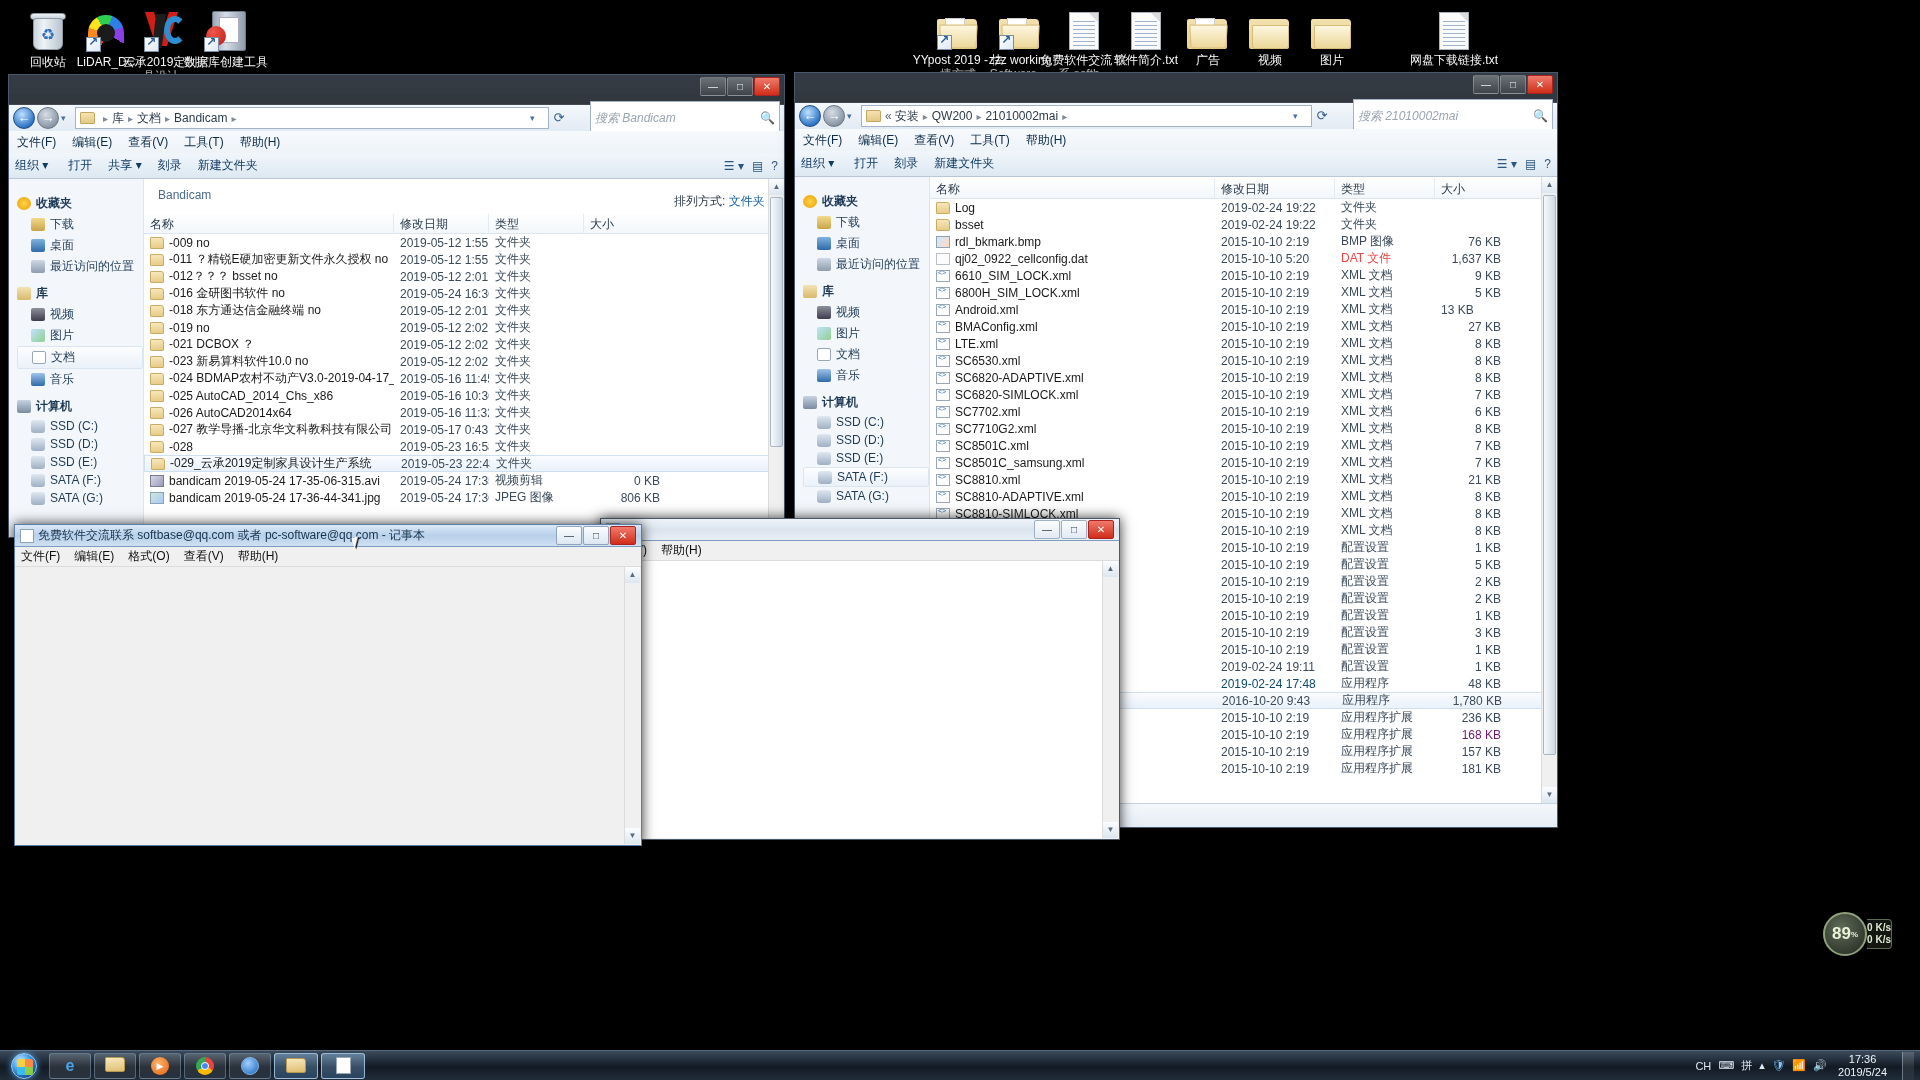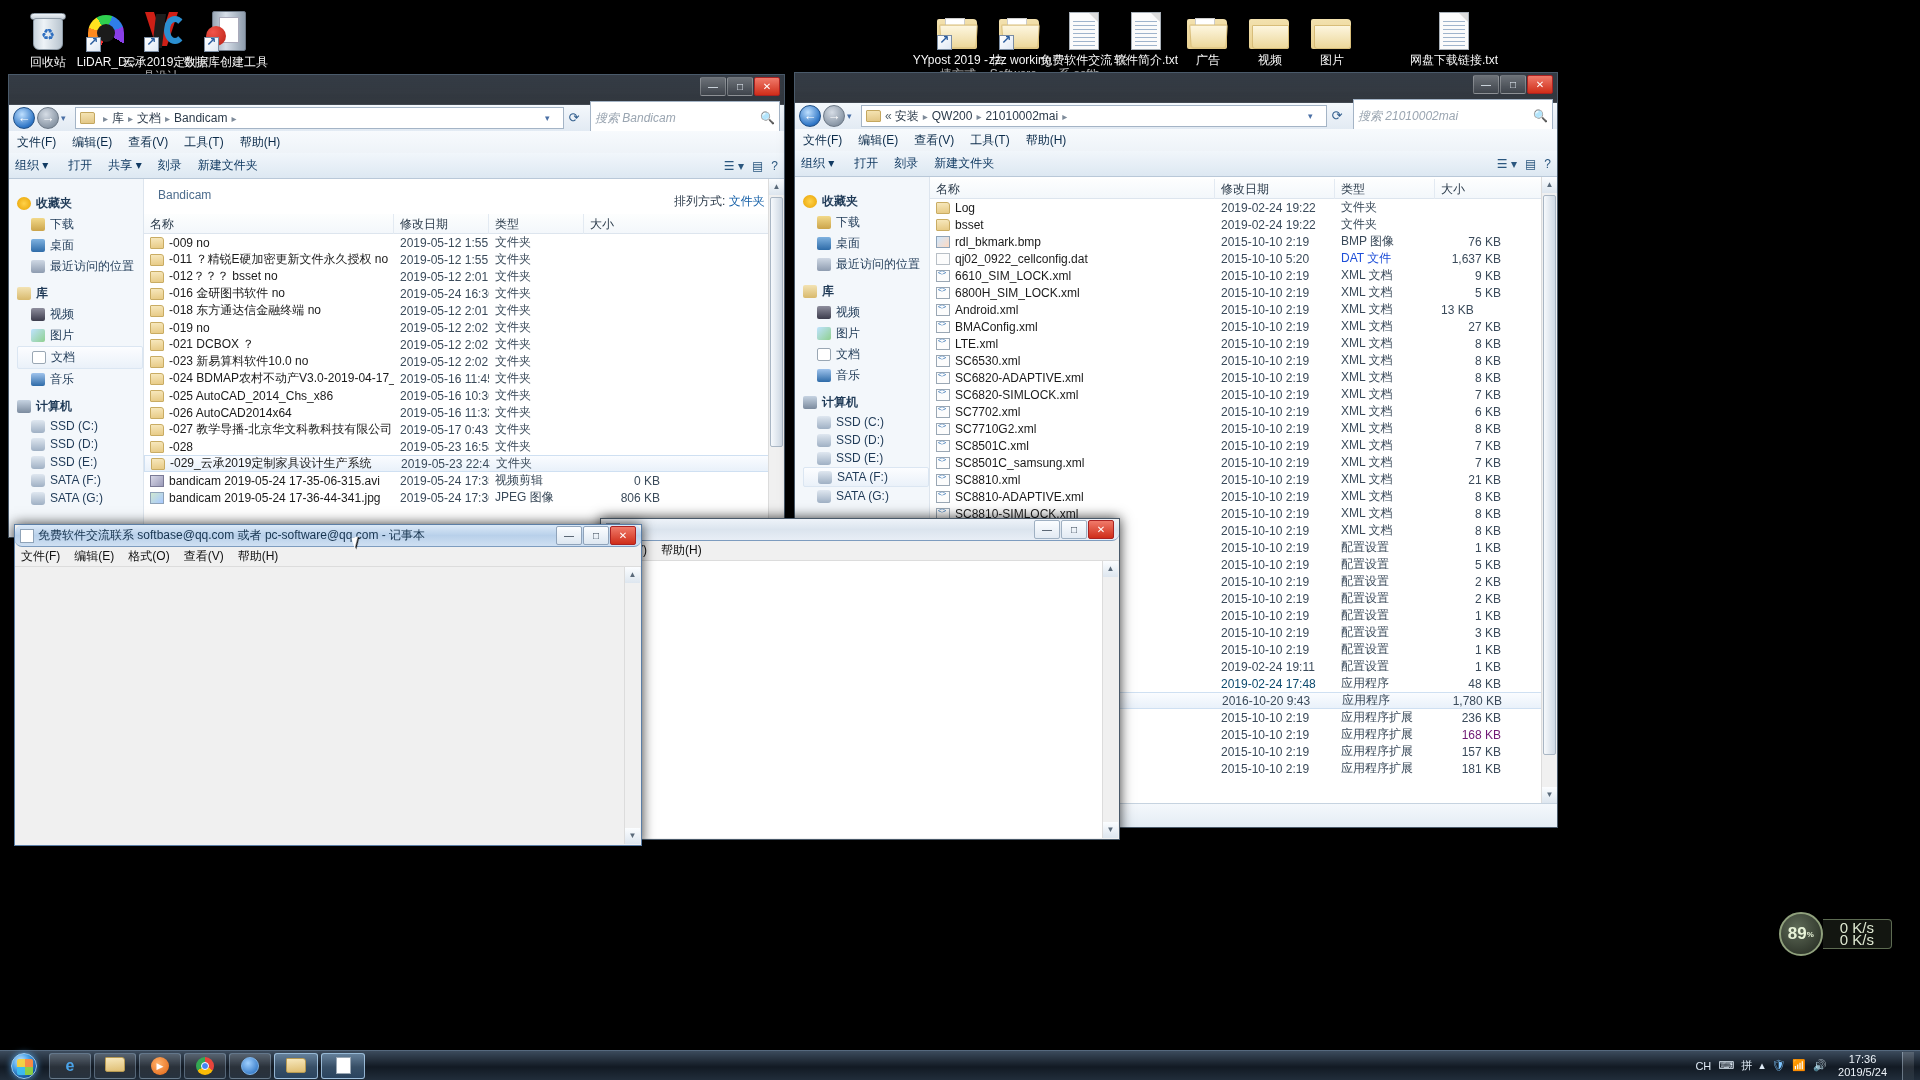--- a/index.html
+++ b/index.html
@@ -67,21 +67,21 @@
   .navbtn { width:22px; height:22px; border-radius:50%; margin-right:2px;
             background:radial-gradient(circle at 40% 32%,#bfe0ff,#2f76c6 70%,#1d4f91);
             border:1px solid #1f4f86; color:#fff; font-size:13px; line-height:20px; text-align:center; font-weight:bold; }
   .navbtn.dim { background:radial-gradient(circle at 40% 32%,#d6dde6,#8b98a7 70%,#6c7886); border-color:#6b7785; }
   .dropcaret { width:10px; color:#4a6fa5; font-size:9px; margin-right:4px; }
   .crumbbar { flex:1; height:22px; background:#fff; border:1px solid #a4b4c6; display:flex; align-items:center;
               padding:0 4px; font-size:12px; color:#2b3a4a; overflow:hidden; }
   .crumbbar .sep { color:#7d8a99; margin:0 4px; font-size:10px; }
   .crumbbar .mini-folder { width:15px; height:12px; background:linear-gradient(175deg,#f5e4b4,#e2c685); border:1px solid #c4a75f; margin-right:4px; border-radius:1px 2px 1px 1px; }
   .refresh { width:20px; height:22px; text-align:center; line-height:22px; color:#35618f; font-size:13px; }
-  .searchbox { width:190px; height:34px; background:#fff; border:1px solid #a4b4c6; margin-left:6px;
+  .searchbox { width:190px; height:34px; background:#fff; border:1px solid #a4b4c6; margin-left:21px;
                display:flex; align-items:center; padding:0 4px; }
   .searchbox .ph { flex:1; color:#9aa5b1; font-size:12px; font-style:italic; overflow:hidden; white-space:nowrap; }
   .searchbox .mag { color:#3d7bbd; font-size:12px; }
 
   
   .menurow { position:absolute; left:0; right:0; top:56px; height:22px;
              background:linear-gradient(180deg,#f7fafd,#eef3f8); display:flex; align-items:center; padding-left:8px; }
   .menurow span { font-size:12px; color:#0b2b4a; margin-right:16px; }
 
   
@@ -132,21 +132,21 @@
                display:flex; align-items:center; padding-left:12px; font-size:12px; color:#24405c; }
 
   
   .vsb { position:absolute; right:0; top:0; bottom:0; width:16px; background:#f0f0f0; border-left:1px solid #dcdcdc; }
   .vsb .thumb { position:absolute; left:1px; right:1px; background:linear-gradient(90deg,#f6f9fc,#cfd9e4); border:1px solid #a9b6c4; border-radius:2px; }
   .vsb .ar { position:absolute; left:0; right:0; height:16px; text-align:center; font-size:8px; line-height:16px; color:#5a6a7a; background:linear-gradient(180deg,#fbfdff,#dde6ef); }
 
   
   .np-title { position:absolute; left:0; right:0; top:0; height:22px;
               background:linear-gradient(180deg,#dbe9f8,#b8d0ea 50%,#cfe0f2);
-              border-bottom:1px solid #7d9cbf; display:flex; align-items:center; padding:0 3px;border-radius:7px; }
+              border-bottom:1px solid #7d9cbf; display:flex; align-items:center; padding:0 3px; }
   .np-title .tico { width:14px; height:14px; background:#fff; border:1px solid #8fa3b8; margin:0 4px 0 2px; }
   .np-title .ttxt { flex:1; font-size:12px; color:#17344f; white-space:nowrap; overflow:hidden; }
   .np-menu { position:absolute; left:0; right:0; top:22px; height:20px; background:#f0f0f0;
              display:flex; align-items:center; padding-left:6px; border-bottom:1px solid #dcdcdc; }
   .np-menu span { font-size:12px; color:#111; margin-right:14px; }
   .np-area { position:absolute; left:1px; right:17px; top:42px; bottom:1px; background:#fff; padding:6px 8px;
              font-family:"DejaVu Sans Mono","Liberation Mono",monospace; font-size:16px; color:#000; }
 
   
   .taskbar { position:absolute; left:0; right:0; bottom:0; height:30px;
@@ -169,21 +169,21 @@
               background:linear-gradient(180deg, rgba(255,255,255,.16), rgba(255,255,255,.04)); }
 
   
   .fps { position:absolute; display:flex; align-items:center; }
   .fps .circ { width:44px; height:44px; border-radius:50%;
                background:radial-gradient(circle at 40% 35%,#5f6b58,#2d3429 80%);
                border:2px solid #8fa07c; display:flex; align-items:center; justify-content:center;
                color:#e8f3d8; font-size:17px; font-weight:bold; box-shadow:0 0 6px rgba(0,0,0,.6); }
   .fps .circ sup { font-size:8px; }
   .fps .rates { background:rgba(22,26,20,.85); border:1px solid #5d6b52; border-left:none;
-                padding:2px 17px; color:#dfe9d2; font-size:15px; line-height:12px; border-radius:0 4px 4px 0; }
+                padding:2px 0; color:#dfe9d2; font-size:10px; line-height:12px; border-radius:0 4px 4px 0;font-weight:bold; }
 </style>
 </head>
 <body>
 
 <div>
 
   <div class="desk-icon" style="left:0px;top:4px;">
     <div class="ic">
       <div class="bin">
           <div class="lid"></div>
@@ -785,21 +785,21 @@
             <div style="width: 120px; color: rgb(58, 74, 90);">2015-10-10 2:19</div>
             <div style="width: 100px; color: rgb(58, 74, 90);">BMP 图像</div>
             <div style="width: 76px; color: rgb(58, 74, 90); text-align: right; padding-right: 10px;">76 KB</div>
           </div>
           <div class="frow">
             <div class="nm" style="width: 285px;">
               <span class="fi dat"></span>
               <span>qj02_0922_cellconfig.dat</span>
             </div>
             <div style="width: 120px; color: rgb(58, 74, 90);">2015-10-10 5:20</div>
-            <div style="width: 100px; color: #1d4ed8;">DAT 文件</div>
+            <div style="width: 100px; color: #ef4444;">DAT 文件</div>
             <div style="width: 76px; color: rgb(58, 74, 90); text-align: right; padding-right: 10px;">1,637 KB</div>
           </div>
           <div class="frow">
             <div class="nm" style="width: 285px;">
               <span class="fi xml"></span>
               <span>6610_SIM_LOCK.xml</span>
             </div>
             <div style="width: 120px; color: rgb(58, 74, 90);">2015-10-10 2:19</div>
             <div style="width: 100px; color: rgb(58, 74, 90);">XML 文档</div>
             <div style="width: 76px; color: rgb(58, 74, 90); text-align: right; padding-right: 10px;">9 KB</div>

